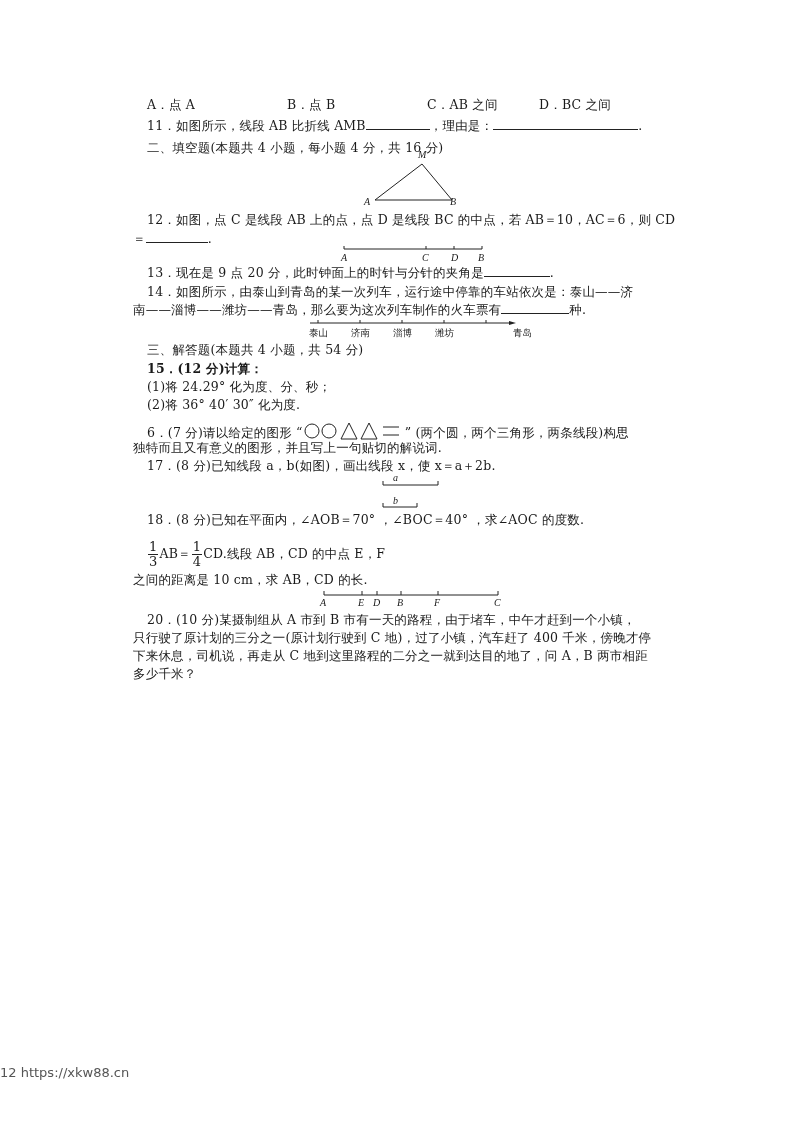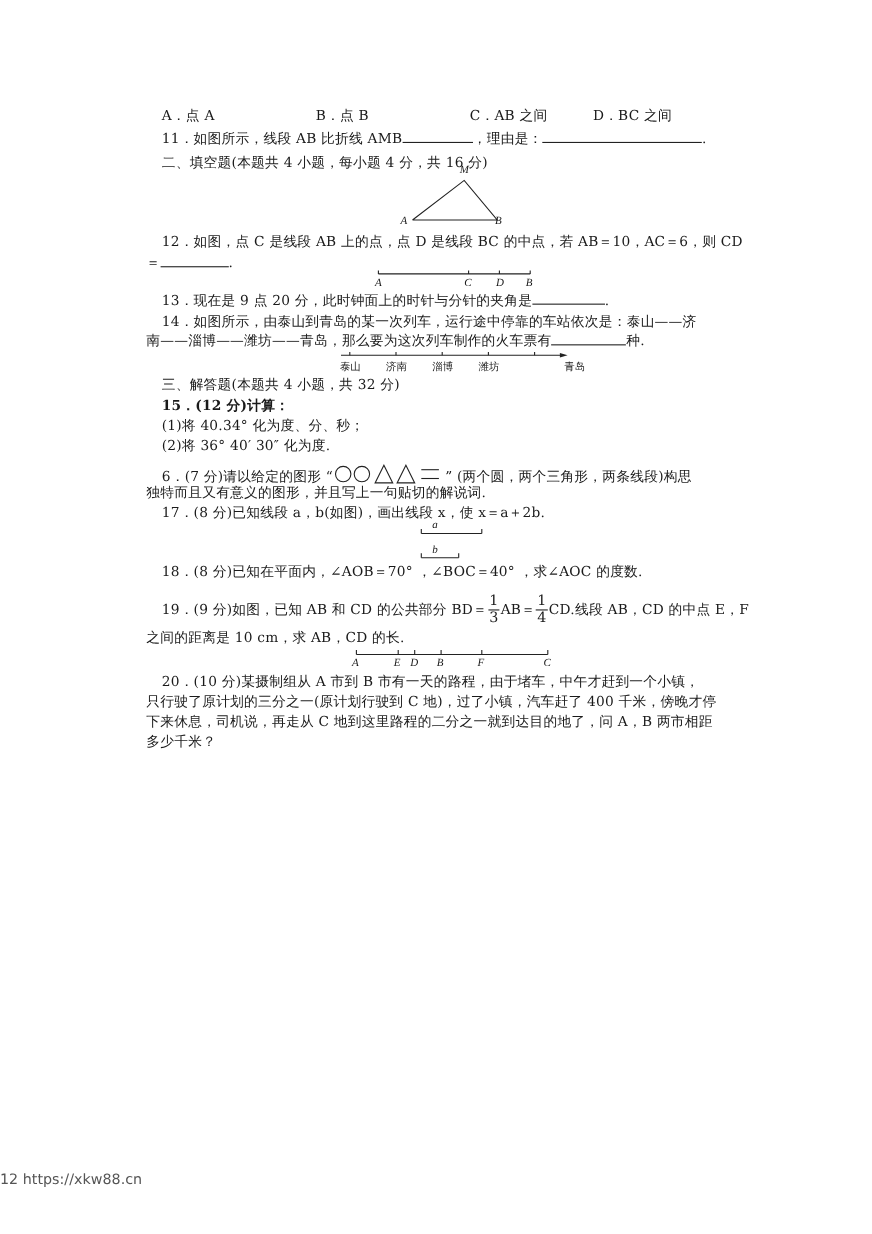--- a/index.html
+++ b/index.html
@@ -68,24 +68,24 @@
   <line x1="94" y1="1" x2="94" y2="4" stroke="#222"></line>
   <line x1="136" y1="1" x2="136" y2="4" stroke="#222"></line>
   <line x1="178" y1="1" x2="178" y2="4" stroke="#222"></line>
 </svg>
 <div class="cn-label" style="left:309px;top:327px;">泰山</div>
 <div class="cn-label" style="left:351px;top:327px;">济南</div>
 <div class="cn-label" style="left:393px;top:327px;">淄博</div>
 <div class="cn-label" style="left:435px;top:327px;">潍坊</div>
 <div class="cn-label" style="left:477px;top:327px;margin-left:36px;">青岛</div>
 
-<div class="ln" style="top:342px;left:147px;">三、解答题(本题共 4 小题，共 32 分)</div>
+<div class="ln" style="top:342px;left:147px;">三、解答题(本题共 4 小题，共 54 分)</div>
 
 <div class="ln" style="top:361px;left:147px;font-weight:bold;">15．(12 分)计算：</div>
-<div class="ln" style="top:379px;left:147px;">(1)将 40.34° 化为度、分、秒；</div>
+<div class="ln" style="top:379px;left:147px;">(1)将 24.29° 化为度、分、秒；</div>
 <div class="ln" style="top:397px;left:147px;">(2)将 36° 40′ 30″ 化为度.</div>
 
 <div class="ln" style="top:421px;left:147px;">
   <span>6．(7 分)请以给定的图形 “</span><svg style="position:relative;vertical-align:-4px;" width="102" height="20">
     <circle cx="9" cy="10" r="7" fill="none" stroke="#222" stroke-width="1"></circle>
     <circle cx="26" cy="10" r="7" fill="none" stroke="#222" stroke-width="1"></circle>
     <polygon points="38,18 46,2 54,18" fill="none" stroke="#222" stroke-width="1"></polygon>
     <polygon points="58,18 66,2 74,18" fill="none" stroke="#222" stroke-width="1"></polygon>
     <line x1="80" y1="6" x2="96" y2="6" stroke="#222" stroke-width="1"></line>
     <line x1="80" y1="14" x2="96" y2="14" stroke="#222" stroke-width="1"></line>
@@ -103,21 +103,21 @@
 <svg style="left:382px;top:503px;" width="38" height="6">
   <line x1="1" y1="4" x2="35" y2="4" stroke="#222" stroke-width="1"></line>
   <line x1="1" y1="0" x2="1" y2="4" stroke="#222"></line>
   <line x1="35" y1="0" x2="35" y2="4" stroke="#222"></line>
 </svg>
 <div class="fig-label" style="left:393px;top:495px;">b</div>
 
 <div class="ln" style="top:512px;left:147px;">18．(8 分)已知在平面内，∠AOB＝70° ，∠BOC＝40° ，求∠AOC 的度数.</div>
 
 <div class="ln" style="top:540px;left:147px;">
-  <span>19．(9 分)如图，已知 AB 和 CD 的公共部分 BD＝</span><span class="frac"><span class="num">1</span><span class="den">3</span></span><span>AB＝</span><span class="frac"><span class="num">1</span><span class="den">4</span></span><span>CD.线段 AB，CD 的中点 E，F</span>
+  <span class="frac"><span class="num">1</span><span class="den">3</span></span><span>AB＝</span><span class="frac"><span class="num">1</span><span class="den">4</span></span><span>CD.线段 AB，CD 的中点 E，F</span>
 </div>
 <div class="ln" style="top:572px;left:133px;">之间的距离是 10 cm，求 AB，CD 的长.</div>
 <svg style="left:322px;top:591px;" width="180" height="6">
   <line x1="2" y1="4" x2="176" y2="4" stroke="#222" stroke-width="1"></line>
   <line x1="2" y1="0" x2="2" y2="4" stroke="#222"></line>
   <line x1="40" y1="0" x2="40" y2="4" stroke="#222"></line>
   <line x1="55" y1="0" x2="55" y2="4" stroke="#222"></line>
   <line x1="79" y1="0" x2="79" y2="4" stroke="#222"></line>
   <line x1="116" y1="0" x2="116" y2="4" stroke="#222"></line>
   <line x1="176" y1="0" x2="176" y2="4" stroke="#222"></line>

